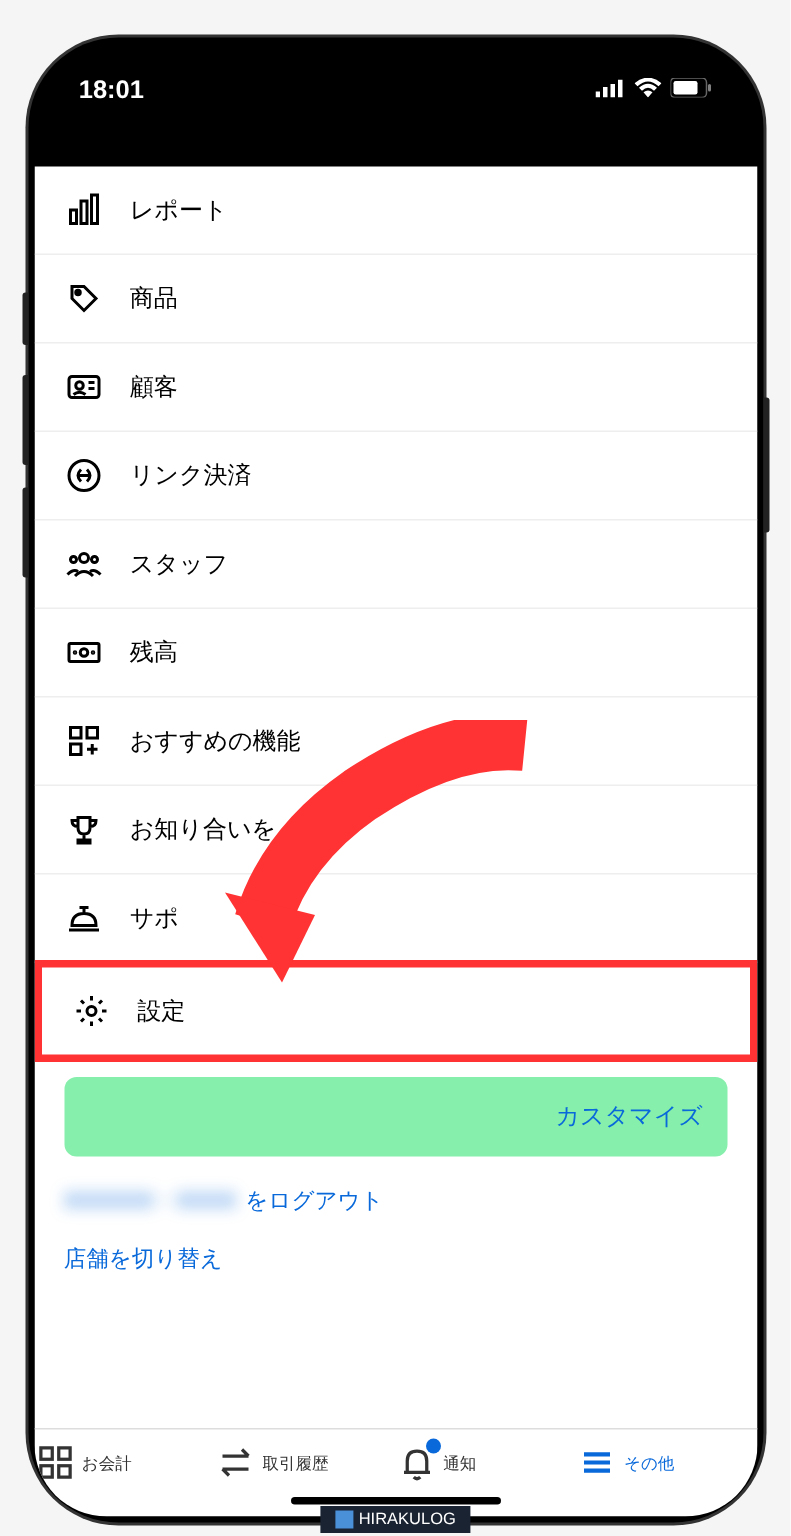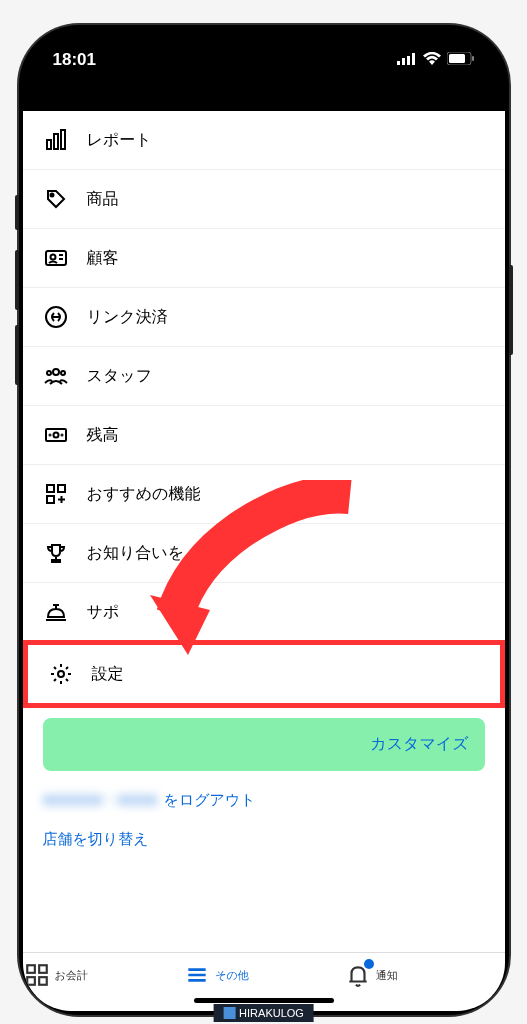--- a/index.html
+++ b/index.html
@@ -380,39 +380,47 @@
           <span class="tab-icon">
             <svg width="26" height="26" viewBox="0 0 24 24" fill="none" stroke="#333" stroke-width="2">
                 <rect x="3" y="3" width="7" height="7"></rect>
                 <rect x="14" y="3" width="7" height="7"></rect>
                 <rect x="3" y="14" width="7" height="7"></rect>
                 <rect x="14" y="14" width="7" height="7"></rect>
               </svg>
           </span>
           <span class="tab-label">お会計</span>
         </div>
+        <div class="tab-item">
+          <span class="tab-icon">
+            <svg width="26" height="26" viewBox="0 0 24 24" fill="none" stroke="#333" stroke-width="2">
+                <path d="M4 8 L20 8 M16 4 L20 8 M20 16 L4 16 M8 20 L4 16"></path>
+              </svg>
+          </span>
+          <span class="tab-label">取引履歴</span>
+        </div>
+        <div class="tab-item">
+          <span class="tab-icon">
+            <svg width="26" height="26" viewBox="0 0 24 24" fill="none" stroke="#333" stroke-width="2">
+                <path d="M6 18 L6 11 Q6 5 12 5 Q18 5 18 11 L18 18 L4 18 L20 18 M10 21 Q12 23 14 21"></path>
+              </svg>
+            <span class="notification-dot"></span>
+          </span>
+          <span class="tab-label">通知</span>
+        </div>
         <div class="tab-item active">
           <span class="tab-icon">
             <svg width="26" height="26" viewBox="0 0 24 24" fill="none" stroke="#0969da" stroke-width="2.5">
                 <line x1="4" y1="7" x2="20" y2="7"></line>
                 <line x1="4" y1="12" x2="20" y2="12"></line>
                 <line x1="4" y1="17" x2="20" y2="17"></line>
               </svg>
           </span>
           <span class="tab-label">その他</span>
         </div>
-        <div class="tab-item">
-          <span class="tab-icon">
-            <svg width="26" height="26" viewBox="0 0 24 24" fill="none" stroke="#333" stroke-width="2">
-                <path d="M6 18 L6 11 Q6 5 12 5 Q18 5 18 11 L18 18 L4 18 L20 18 M10 21 Q12 23 14 21"></path>
-              </svg>
-            <span class="notification-dot"></span>
-          </span>
-          <span class="tab-label">通知</span>
-        </div>
       </div>
 
       <div class="home-indicator"></div>
     </div>
   </div>
 </div>
 
 <div class="arrow-overlay">
   <svg width="230" height="190" viewBox="0 0 230 190">
     <path d="M 210 15 Q 160 10 100 50 Q 50 85 35 135" fill="none" stroke="#ff3333" stroke-width="38"></path>

